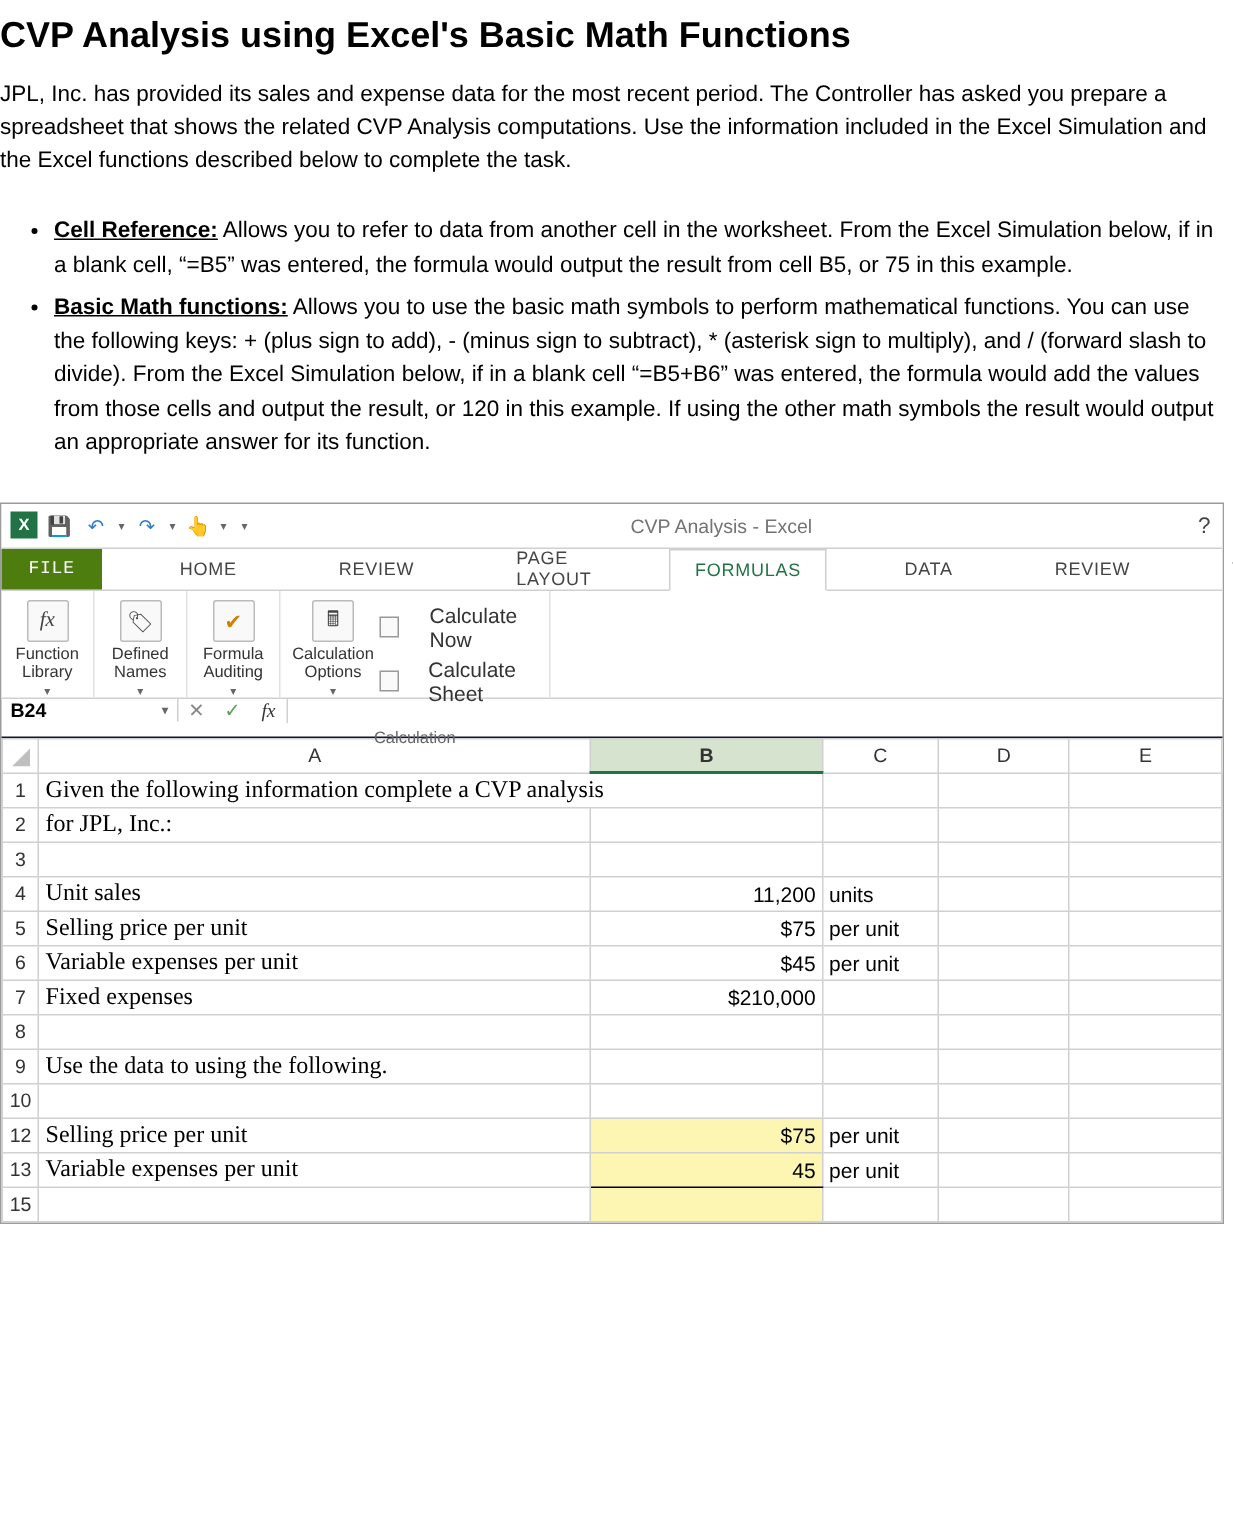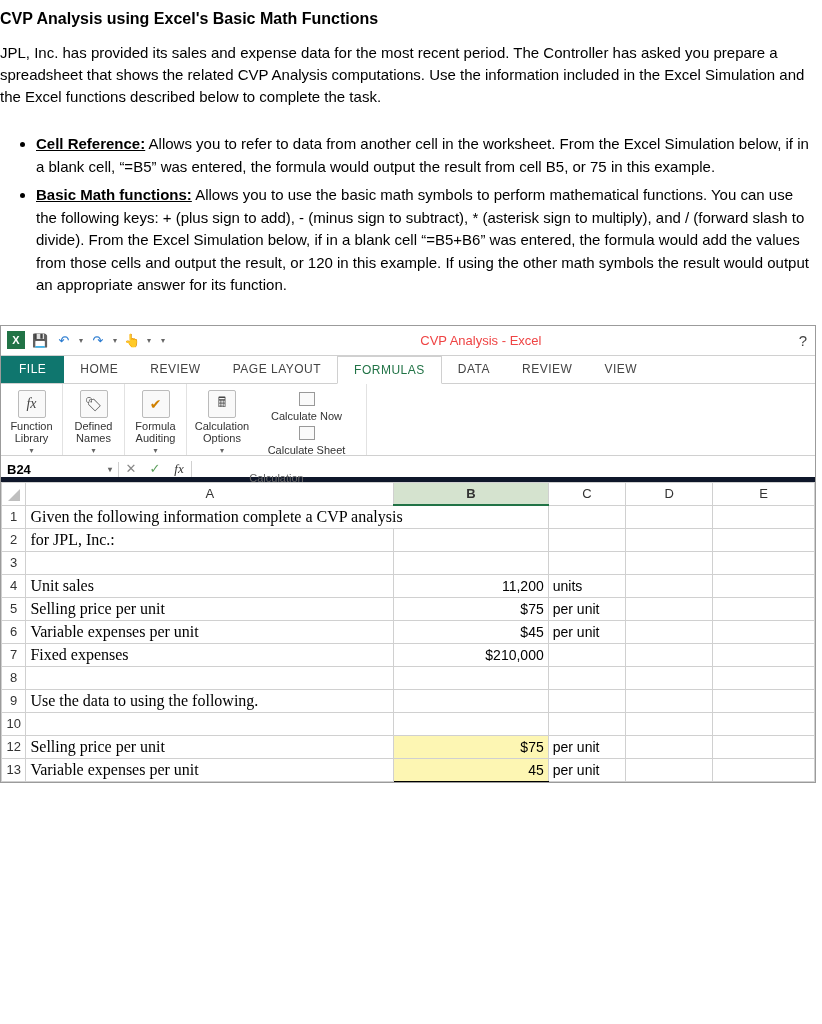--- a/index.html
+++ b/index.html
@@ -1,49 +1,49 @@
 <!DOCTYPE html>
 <html><head>
 <meta charset="utf-8">
 <style>
 * { box-sizing: border-box; margin: 0; padding: 0; }
 body { font-family: Arial, Helvetica, sans-serif; font-size: 14px; color: #000; background: #fff; width: 822px; }
-.heading { font-weight: bold; font-size: 16px; padding: 10px 0 14px 0; }
+.heading { font-weight: bold; font-size: 24px; padding: 10px 0 14px 0; }
 .intro { font-size: 15px; line-height: 1.45; margin-bottom: 26px; }
 .bullets { padding-left: 36px; margin-bottom: 28px; }
 .bullets li { list-style: disc; font-size: 15px; line-height: 1.5; margin-bottom: 6px; padding-right: 6px;}
 .bl-title { font-weight: bold; text-decoration: underline; }
 
 .excel-frame { border: 1px solid #9b9b9b; width: 816px; margin-left: 0; }
 
 .titlebar { display:flex; align-items:center; height:30px; background:#fff; border-bottom:1px solid #d0d0d0; font-size:12px; }
 .qat { display:flex; align-items:center; gap:6px; padding:0 6px; }
 .qat-icon { width:18px; height:18px; display:flex; align-items:center; justify-content:center; color:#444; font-size:13px;}
 .excel-logo { background:#217346; color:#fff; font-weight:bold; width:18px; height:18px; font-size:11px; display:flex; align-items:center; justify-content:center; }
-.tb-center { flex:1; text-align:center; color:#ef4444; font-size:13px; }
+.tb-center { flex:1; text-align:center; color:#737373; font-size:13px; }
 .tb-right { padding:0 8px; color:#444; font-size:15px; }
 
 .tabrow { display:flex; align-items:stretch; height:28px; background:#fff; border-bottom:1px solid #d0d0d0; font-size:12px; }
-.filetab { background:#0f766e; color:#fff; padding:0 18px; display:flex; align-items:center; font-size:12px; letter-spacing:0.5px;}
-.tab { padding:0 16px; display:flex; align-items:center; color:#444; letter-spacing:0.5px; }
+.filetab { background:#4d7c0f; color:#fff; padding:0 18px; display:flex; align-items:center; font-size:12px; letter-spacing:0.5px;font-family:Liberation Mono, monospace;}
+.tab { padding:0 16px; display:flex; align-items:center; color:#444; letter-spacing:0.5px;margin-left:36px; }
 .tab.active { color:#217346; border:1px solid #d0d0d0; border-bottom:1px solid #fff; margin-bottom:-1px; background:#fff;}
 
 .ribbon { display:flex; height:72px; background:#fff; border-bottom:1px solid #d0d0d0; font-size:11px; }
 .rgroup { display:flex; flex-direction:column; border-right:1px solid #e2e2e2; padding:4px 6px 0 6px; }
 .rgroup-tools { display:flex; gap:2px; flex:1; }
 .big-btn { display:flex; flex-direction:column; align-items:center; justify-content:flex-start; width:58px; padding-top:2px; gap:2px; }
 .big-icon { width:28px; height:28px; border:1px solid #bbb; border-radius:2px; display:flex; align-items:center; justify-content:center; font-size:14px; color:#444; background:#f9f9f9;}
 .big-lbl { font-size:11px; text-align:center; line-height:1.1; color:#333;}
 .drop { font-size:8px; color:#666; }
 .rgroup-name { text-align:center; font-size:11px; color:#666; padding:16px 0; }
 .calc-btns { display:flex; flex-direction:column; gap:4px; padding-top:4px; flex:1;}
-.calc-item { display:flex; align-items:center; gap:4px; font-size:11px; color:#333;flex-direction:column; }
+.calc-item { display:flex; align-items:center; gap:20px; font-size:14px; color:#333; }
 .calc-ico { width:16px; height:14px; border:1px solid #999; background:#fafafa; }
 
-.fbar { display:flex; height:26px; border-bottom:5px solid #0f172a; align-items:flex-end; font-size:13px; }
+.fbar { display:flex; height:26px; border-bottom:1px solid #0f172a; align-items:flex-start; font-size:13px; }
 .namebox { width:118px; border-right:1px solid #d0d0d0; display:flex; align-items:center; padding:0 6px; font-weight:bold; justify-content:space-between;}
 .fb-btns { display:flex; align-items:center; border-right:1px solid #d0d0d0; }
 .fb-btn { width:24px; text-align:center; color:#888; font-size:13px;}
 .fb-input { flex:1; padding:0 6px; }
 
 .grid { border-collapse: collapse; width:100%; table-layout: fixed; font-family: "Times New Roman", serif; font-size:16px; }
 .grid th, .grid td { border:1px solid #d0d0d0; height:23px; padding:0 4px; }
 .grid th { background:#fff; font-family: Arial, sans-serif; font-weight:normal; font-size:13px; color:#333; text-align:center; }
 .rowhdr { font-family: Arial, sans-serif !important; font-size:13px !important; text-align:center; background:#fff; color:#333;}
 .col-corner{width:24px;}
@@ -278,16 +278,24 @@
           <td></td>
         </tr>
     <tr>
           <td class="rowhdr">13</td>
           <td>Variable expenses per unit</td>
           <td class="num hl under">45</td>
           <td class="unit">per unit</td>
           <td></td>
           <td></td>
         </tr>
+    <tr>
+          <td class="rowhdr">15</td>
+          <td></td>
+          <td class="hl"></td>
+          <td></td>
+          <td></td>
+          <td></td>
+        </tr>
   </tbody>
     </table>
 
 </div>
 
 </body></html>

